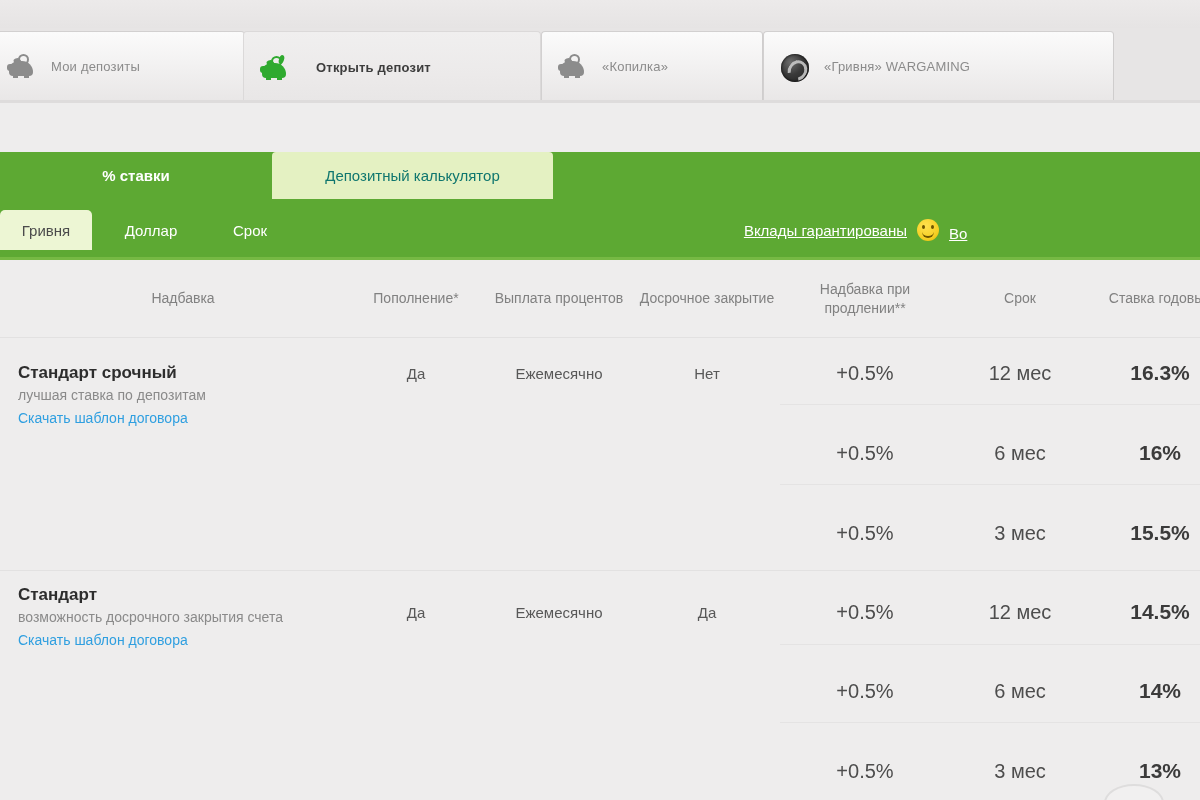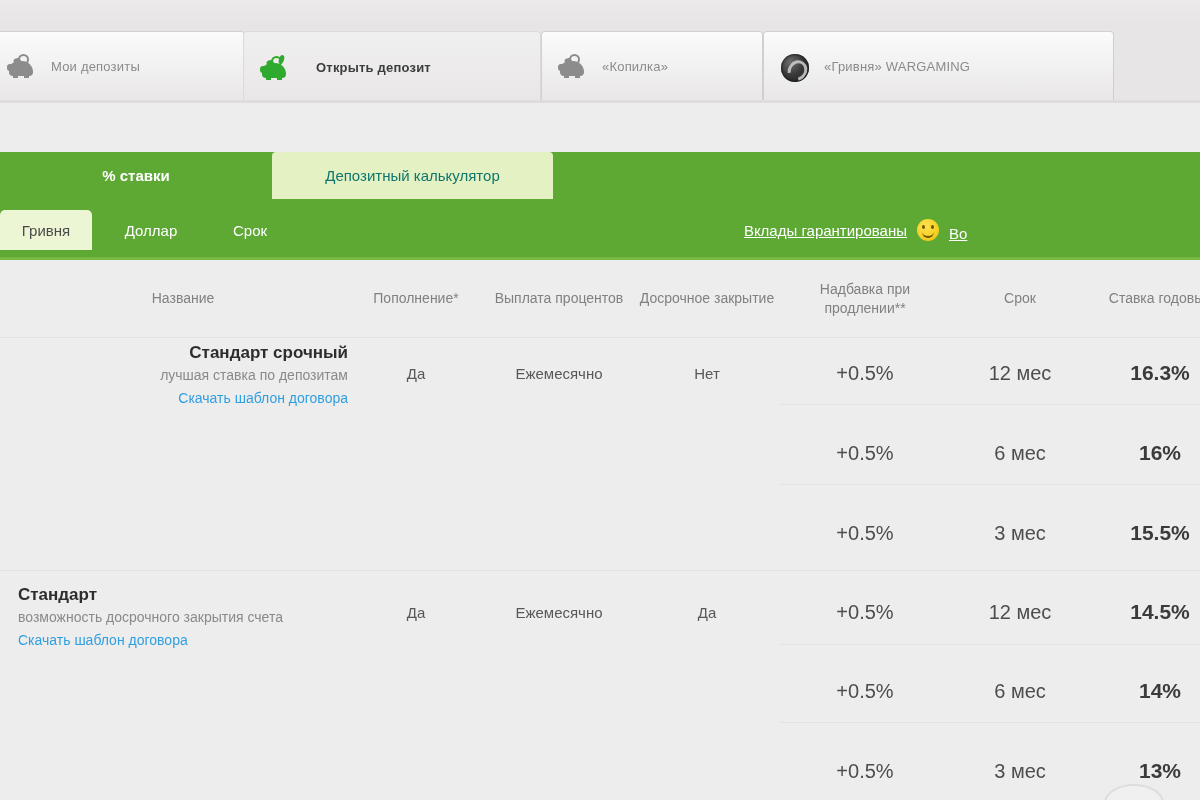--- a/index.html
+++ b/index.html
@@ -484,31 +484,31 @@
         <span class="smiley"></span>
         <span class="guar-cut">Во</span>
       </div>
 
       <div class="green-underline"></div>
     </div>
 
     <div class="tbl">
 
       <div class="thead">
-        <div class="th" style="left:18px;  width:330px;">Название</div>
+        <div class="th" style="left:18px;  width:330px;">Надбавка</div>
         <div class="th" style="left:484px; width:150px;">Выплата процентов</div>
         <div class="th" style="left:348px; width:136px;">Пополнение*</div>
         <div class="th" style="left:780px; width:170px;">Надбавка при продлении**</div>
         <div class="th" style="left:634px; width:146px;">Досрочное закрытие</div>
         <div class="th" style="left:950px; width:140px;">Срок</div>
         <div class="th" style="left:1090px;width:140px;">Ставка годовых</div>
       </div>
 
       <div class="trow" style="height:80px;">
-        <div class="namecell" style="top:4px;text-align:right;">
+        <div class="namecell" style="top:24px;">
           <div class="prod-title">Стандарт срочный</div>
           <div class="prod-sub">лучшая ставка по депозитам</div>
           <a class="prod-link">Скачать шаблон договора</a>
         </div>
         <div class="cell val-mid" style="left:348px; top:0; width:136px; height:70px;">Да</div>
         <div class="cell val-mid" style="left:484px; top:0; width:150px; height:70px;">Ежемесячно</div>
         <div class="cell val-mid" style="left:634px; top:0; width:146px; height:70px;">Нет</div>
         <div class="cell val-big" style="left:780px; top:0; width:170px; height:70px;">+0.5%</div>
         <div class="cell val-big" style="left:950px; top:0; width:140px; height:70px;">12 мес</div>
         <div class="cell val-rate" style="left:1090px;top:0; width:140px; height:70px;">16.3%</div>

